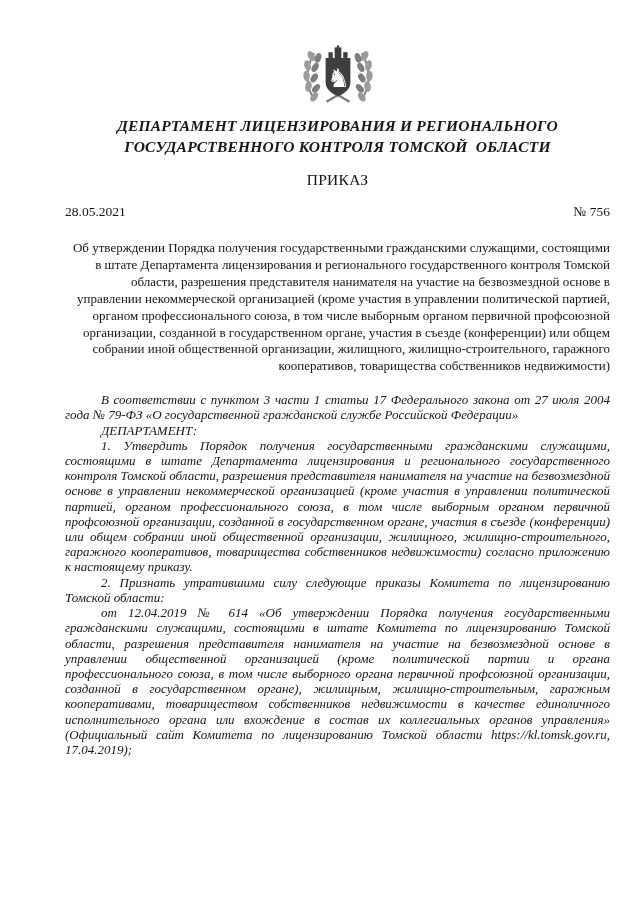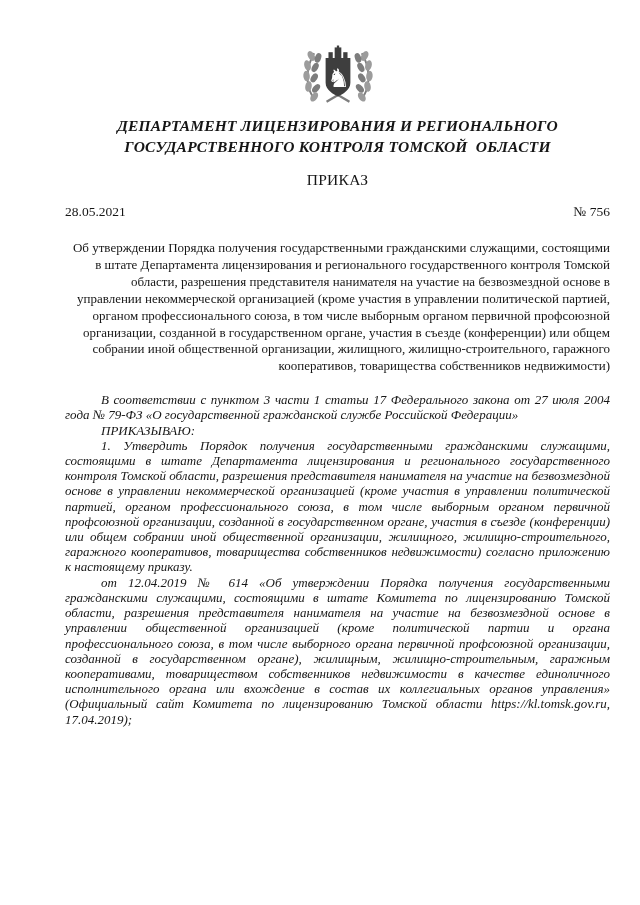--- a/index.html
+++ b/index.html
@@ -127,18 +127,19 @@
 
   <div class="meta-row">
     <span>28.05.2021</span>
     <span>№ 756</span>
   </div>
 
   <div class="subject">Об утверждении Порядка получения государственными гражданскими служащими, состоящими в штате Департамента лицензирования и регионального государственного контроля Томской области,  разрешения представителя нанимателя на участие на безвозмездной основе в управлении некоммерческой организацией (кроме участия в управлении политической партией, органом профессионального союза, в том числе выборным органом первичной профсоюзной организации, созданной в государственном органе, участия в съезде (конференции) или общем собрании иной общественной организации, жилищного, жилищно-строительного, гаражного кооперативов, товарищества собственников недвижимости)</div>
 
   <div class="doc-body">
     <p>В соответствии с пунктом 3 части 1 статьи 17 Федерального закона от 27 июля 2004 года № 79-ФЗ «О государственной гражданской службе Российской Федерации»</p>
-    <p>ПРИКАЗЫВАЮ:</p>
+    <p>ДЕПАРТАМЕНТ:</p>
     <p>1. Утвердить Порядок получения государственными гражданскими служащими, состоящими в штате Департамента лицензирования и регионального государственного контроля Томской области, разрешения представителя нанимателя на участие на безвозмездной основе в управлении некоммерческой организацией (кроме участия в управлении политической партией, органом профессионального союза, в том числе выборным органом первичной профсоюзной организации, созданной в государственном органе, участия в съезде (конференции) или общем собрании иной общественной организации, жилищного, жилищно-строительного, гаражного кооперативов, товарищества собственников недвижимости) согласно приложению к настоящему приказу.</p>
+    <p>2. Признать утратившими силу следующие приказы Комитета по лицензированию Томской области:</p>
     <p>от 12.04.2019 № 614 «Об утверждении Порядка получения государственными гражданскими служащими, состоящими в штате Комитета по лицензированию Томской области,  разрешения представителя нанимателя на участие на безвозмездной основе в управлении общественной организацией (кроме политической партии и органа профессионального союза, в том числе выборного органа первичной профсоюзной организации, созданной в государственном органе), жилищным, жилищно-строительным, гаражным кооперативами, товариществом собственников недвижимости в качестве единоличного исполнительного органа или вхождение в состав их коллегиальных органов управления» (Официальный сайт Комитета по лицензированию Томской области https://kl.tomsk.gov.ru, 17.04.2019);</p>
   </div>
 
 </div>
 
 </body></html>

